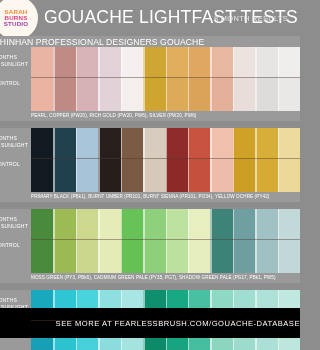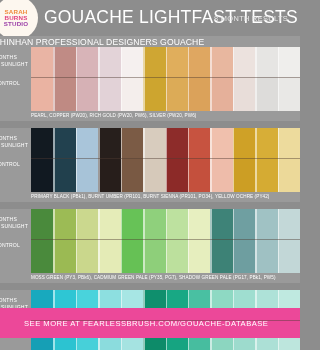--- a/index.html
+++ b/index.html
@@ -82,21 +82,21 @@
     background:#9a9a9a;padding:2px 0 3px 31px;
   }
   .caption span{
     font-size:4.6px;color:#ffffff;letter-spacing:.1px;white-space:nowrap;display:block;
   }
   .gap{height:7px;background:#8d8d8d;}
 
   
   .footer{
     position:absolute;left:0;right:0;bottom:0;height:30px;
-    display:flex;align-items:center;justify-content:flex-start;background:#ec4899;padding-left:24px;
+    display:flex;align-items:center;justify-content:flex-end;background:#000000;padding-left:24px;
   }
   .footer span{
     font-size:7.6px;color:#ffffff;letter-spacing:.5px;white-space:nowrap;
   }
 </style>
 </head>
 <body>
 
 <div class="page">
 

